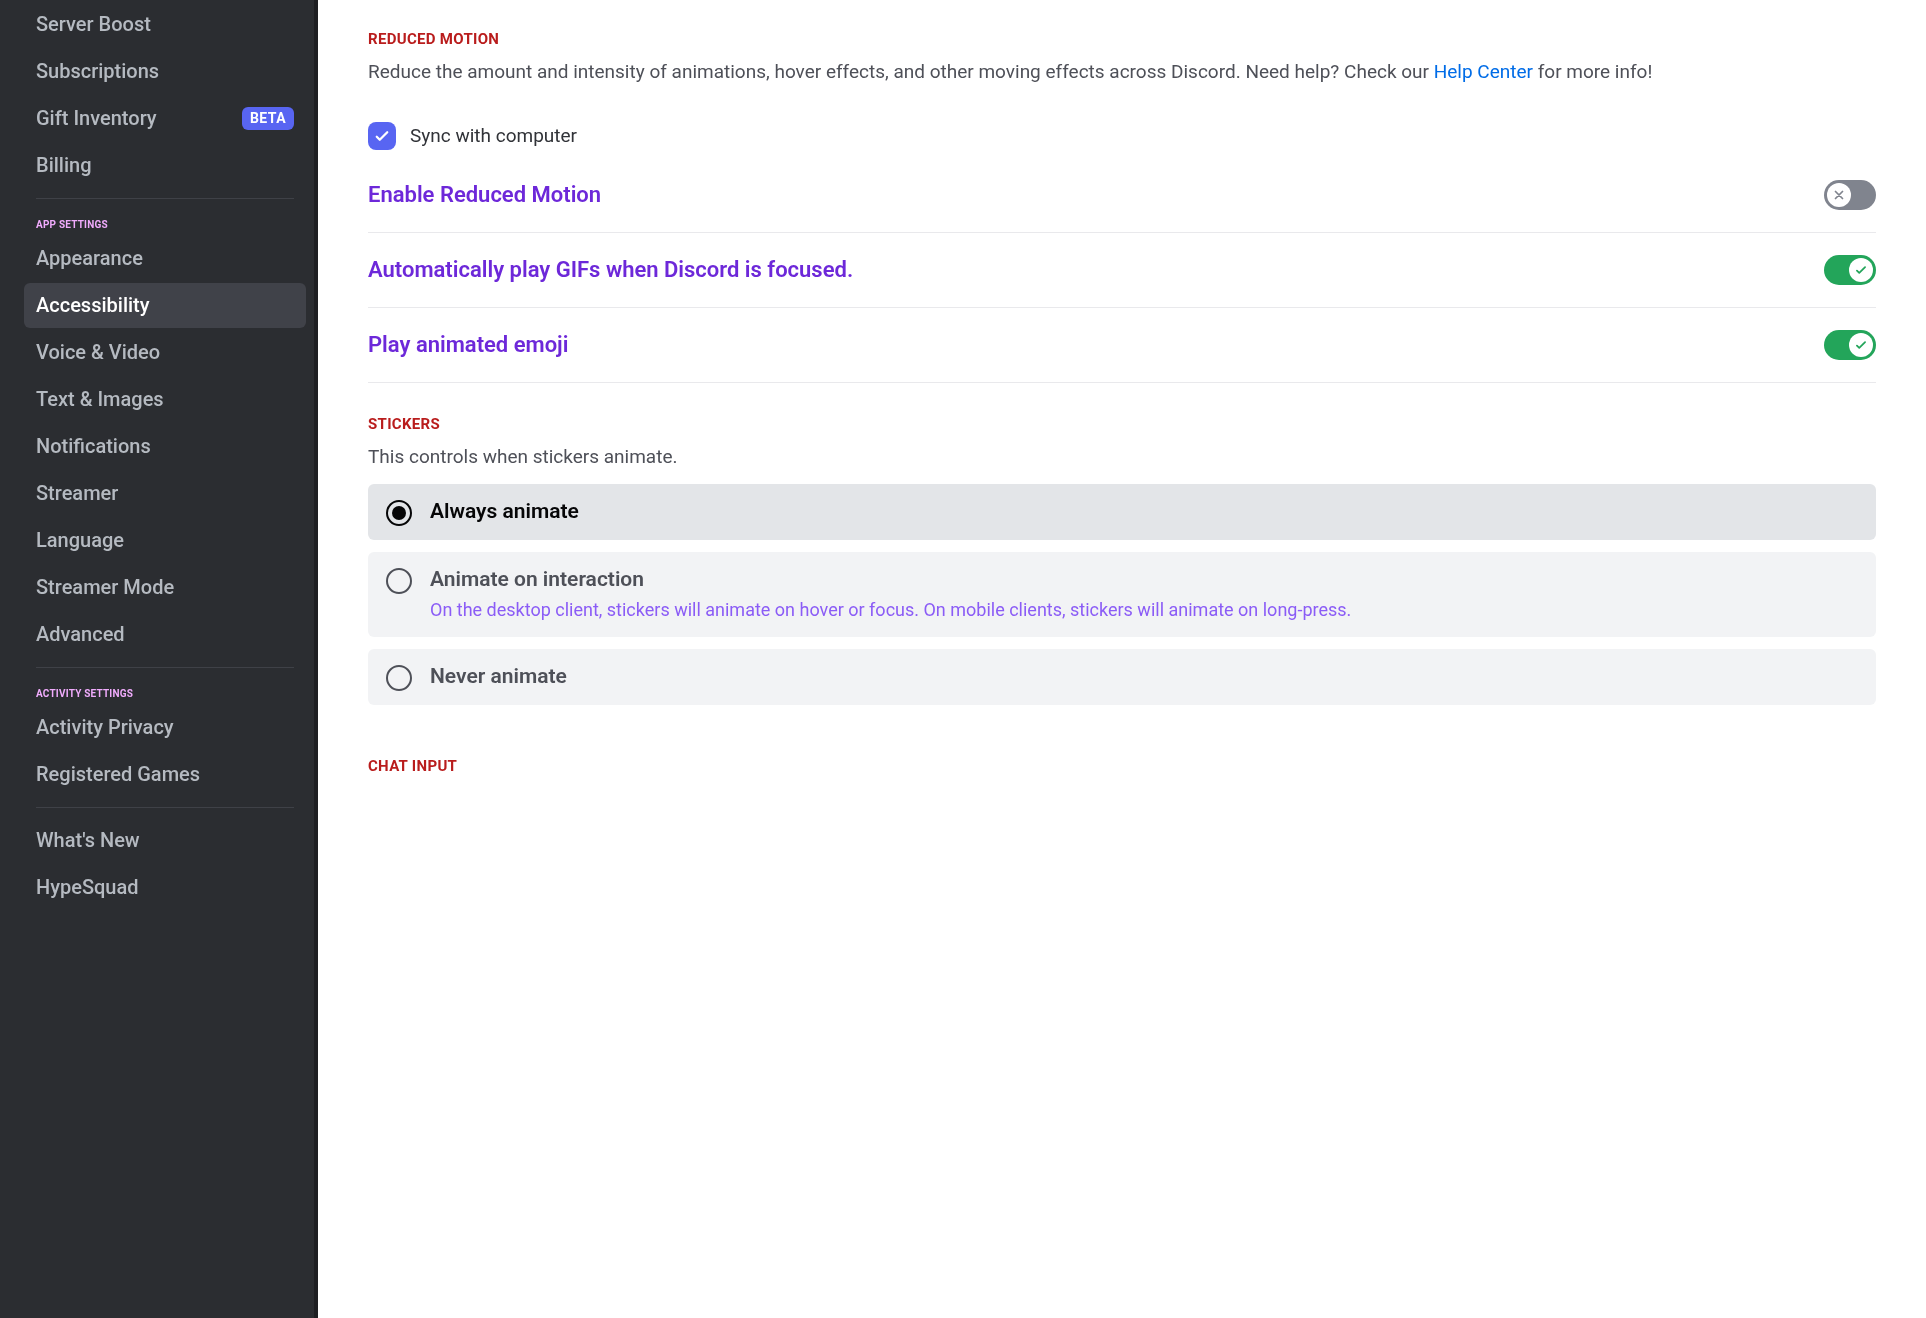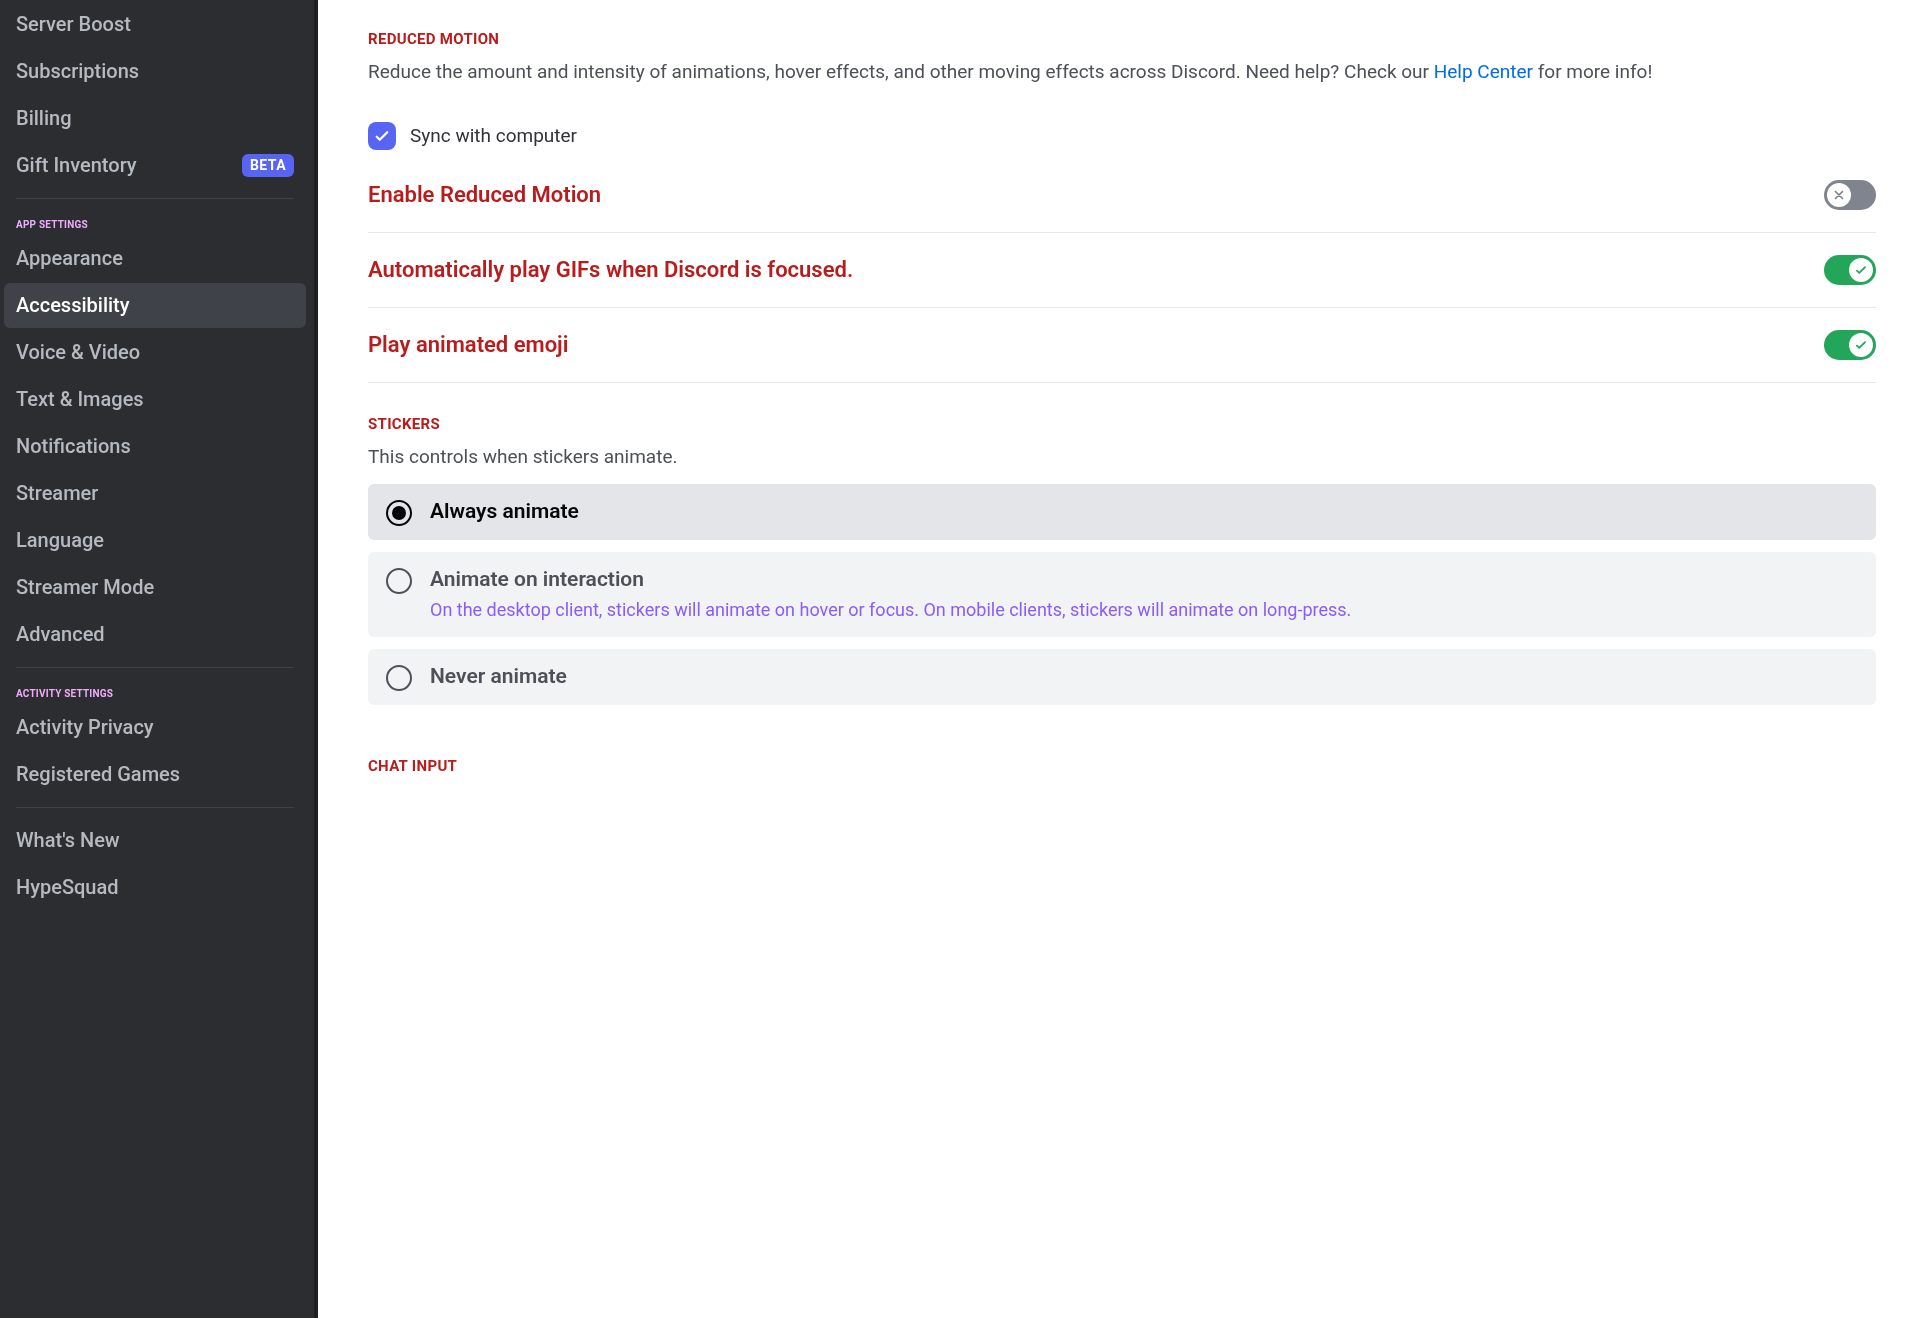--- a/index.html
+++ b/index.html
@@ -9,21 +9,21 @@
     display: flex;
     background: #fff;
     color: #060607;
     overflow: hidden;
   }
   
   .sidebar {
     width: 318px;
     background: #2b2d31;
     color: #b5bac1;
-    padding: 0 8px 20px 4px;
+    padding: 0 8px 20px 24px;
     overflow-y: auto;
     flex-shrink: 0;
     border-right: 4px solid #1e1f22;
   }
   .sidebar::-webkit-scrollbar { width: 8px; }
   .sidebar::-webkit-scrollbar-thumb { background: #1a1b1e; border-radius: 4px; }
   .side-item {
     padding: 8px 12px;
     margin: 2px 0;
     border-radius: 6px;
@@ -102,21 +102,21 @@
     display: flex;
     align-items: center;
     justify-content: space-between;
     padding: 22px 0;
     border-bottom: 1px solid #e9e9ec;
   }
   .toggle-row:last-of-type { border-bottom: 1px solid #e9e9ec; }
   .toggle-label {
     font-size: 22px;
     font-weight: 600;
-    color: #b91c1c;
+    color: #6d28d9;
   }
   .toggle {
     width: 52px;
     height: 30px;
     border-radius: 15px;
     position: relative;
     cursor: pointer;
     flex-shrink: 0;
   }
   .toggle.off { background: #80848e; }
@@ -184,26 +184,26 @@
 <body>
 
 <nav class="sidebar">
   <div class="side-item">
       <span>Server Boost</span>
     </div>
   <div class="side-item">
       <span>Subscriptions</span>
     </div>
   <div class="side-item">
-      <span>Billing</span>
-    </div>
-  <div class="side-item">
     <span>Gift Inventory</span>
     <span class="badge">BETA</span>
   </div>
+  <div class="side-item">
+      <span>Billing</span>
+    </div>
 
   <div class="side-divider"></div>
   <div class="side-header">APP SETTINGS</div>
 
   <div class="side-item">
       <span>Appearance</span>
     </div>
   <div class="side-item active">
       <span>Accessibility</span>
     </div>

